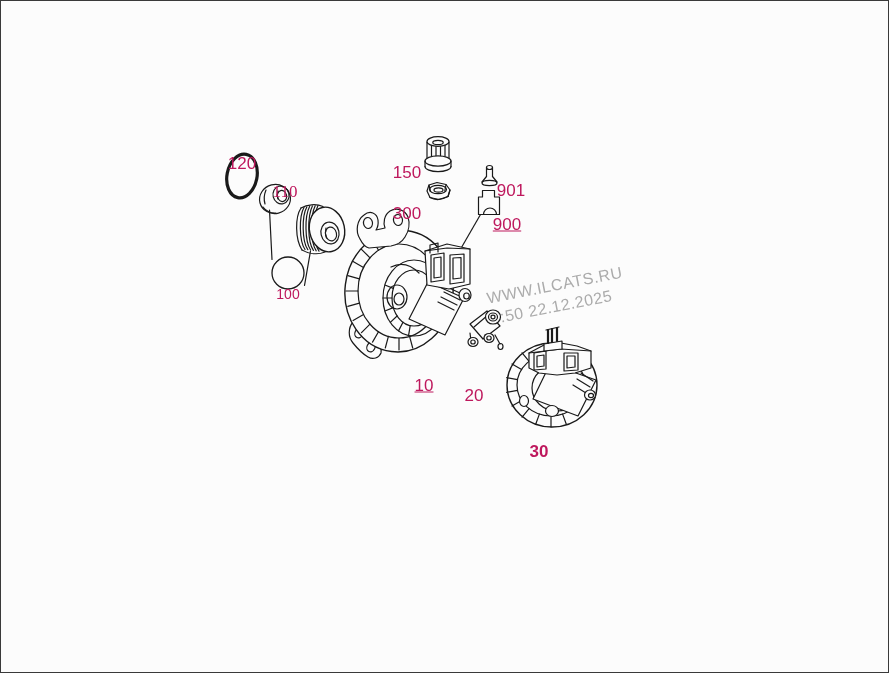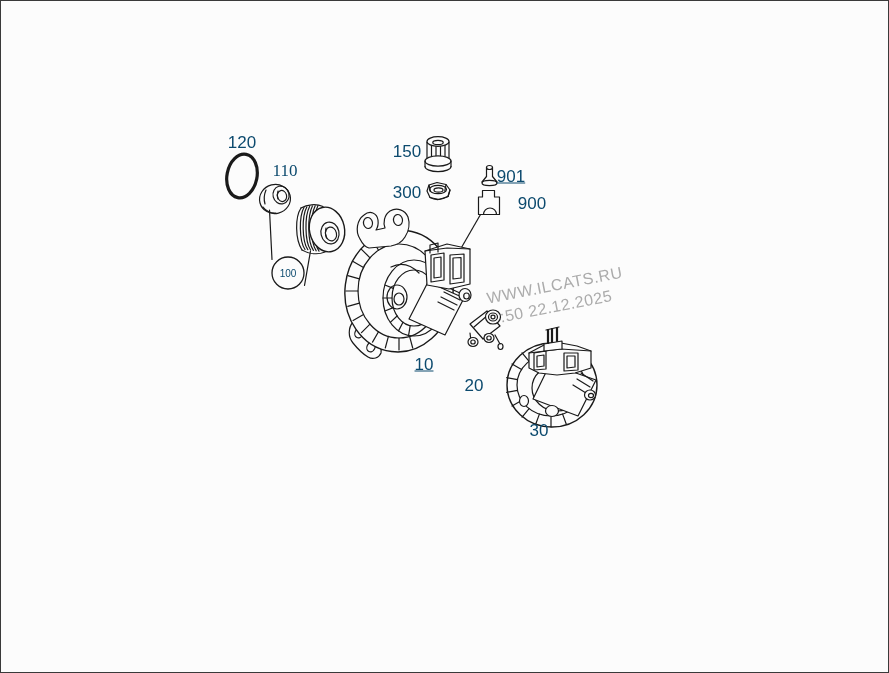--- a/index.html
+++ b/index.html
@@ -25,28 +25,29 @@
     z-index:1;
     user-select:none;
   }
   #artwork{
     position:absolute;left:0;top:0;
     z-index:2;
   }
   .lbl{
     position:absolute;
     transform:translate(-50%,-50%);
-    color:#0c4a6e;
+    color:#be185d;
     font-size:17px;
     line-height:17px;
     white-space:nowrap;
     z-index:3;
     user-select:none;
-  }
-  .lbl.small{font-size:10px;}
+    margin-top:21px;
+  }
+  .lbl.small{font-size:14px;}
 </style>
 </head>
 <body>
 
 <div id="canvas">
 
   <div id="watermark">
     <div>WWW.ILCATS.RU</div>
     <div>9:50 22.12.2025</div>
   </div>
@@ -196,19 +197,19 @@
       <ellipse cx="523" cy="400" rx="4.5" ry="5.5" fill="#fcfcfc"></ellipse>
       <ellipse cx="551" cy="410" rx="6.5" ry="5.5" fill="#fcfcfc"></ellipse>
     </g>
   </svg>
 
   <div class="lbl" style="left:241px;top:141px;">120</div>
   <div class="lbl" style="left:284px;top:169px;font-family:Liberation Serif, serif;">110</div>
   <div class="lbl small" style="left:287px;top:272px;">100</div>
   <div class="lbl" style="left:406px;top:150px;">150</div>
   <div class="lbl" style="left:406px;top:191px;">300</div>
-  <div class="lbl" style="left:510px;top:175px;text-decoration:underline;">901</div>
-  <div class="lbl" style="left:531px;top:202px;">900</div>
+  <div class="lbl" style="left:510px;top:168px;">901</div>
+  <div class="lbl" style="left:506px;top:202px;text-decoration:underline;">900</div>
   <div class="lbl" style="left:423px;top:363px;text-decoration:underline;">10</div>
-  <div class="lbl" style="left:473px;top:384px;text-align:right;">20</div>
-  <div class="lbl" style="left:538px;top:429px;">30</div>
+  <div class="lbl" style="left:473px;top:373px;text-align:right;">20</div>
+  <div class="lbl" style="left:538px;top:429px;font-weight:bold;">30</div>
 
 </div>
 
 </body></html>

